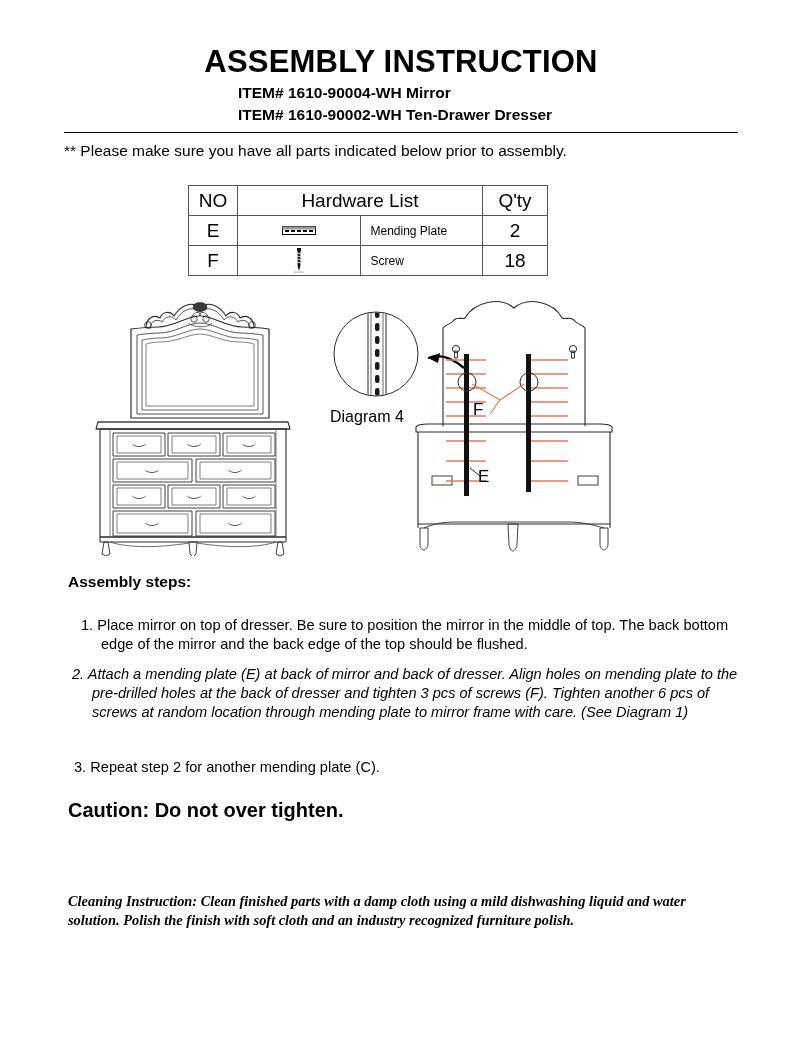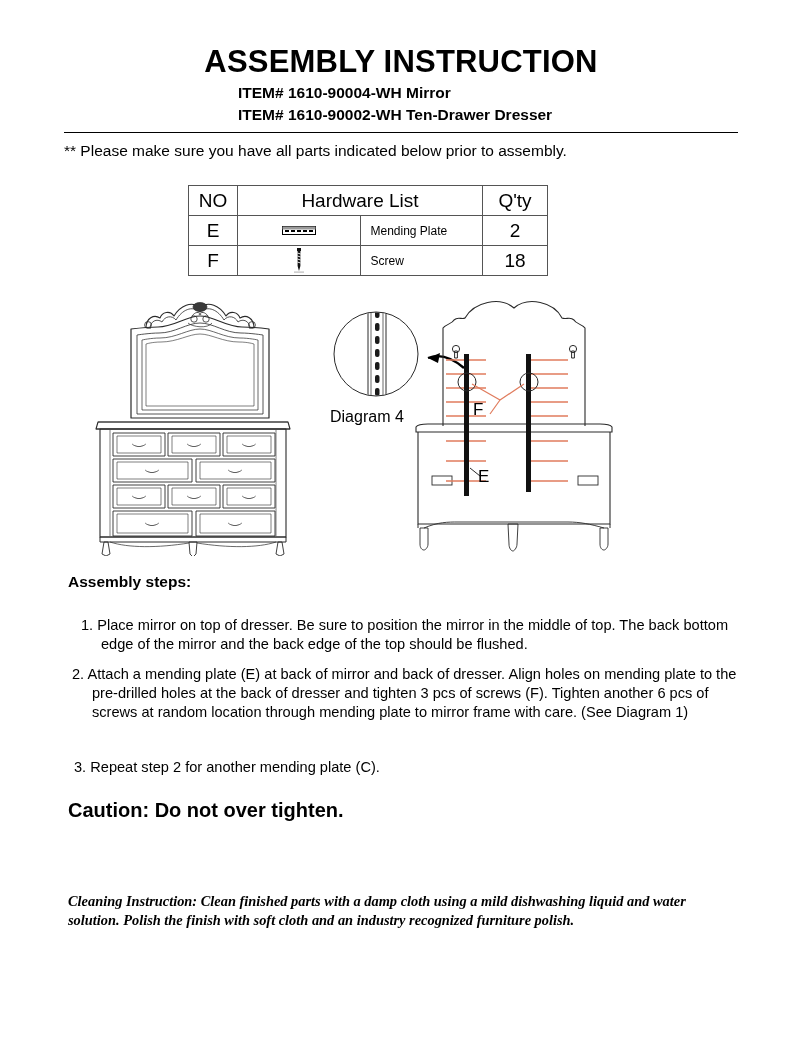--- a/index.html
+++ b/index.html
@@ -127,21 +127,21 @@
     left: 68px; top: 573px;
     font-size: 15.5px;
     font-weight: bold;
   }
   .step {
     position: absolute;
     font-size: 14.6px;
     line-height: 19px;
   }
   .step-1 { left: 68px; top: 616px; width: 660px; margin-left: 13px; }
-  .step-2 { left: 72px; top: 665px; width: 672px; }
+  .step-2 { left: 72px; top: 665px; width: 672px; font-style: italic; }
   .step-3 { left: 74px; top: 758px; width: 600px; }
 
   .step-indent { padding-left: 20px; text-indent: -20px; }
 
   .caution {
     position: absolute;
     left: 68px; top: 799px;
     font-size: 20px;
     font-weight: bold;
   }

